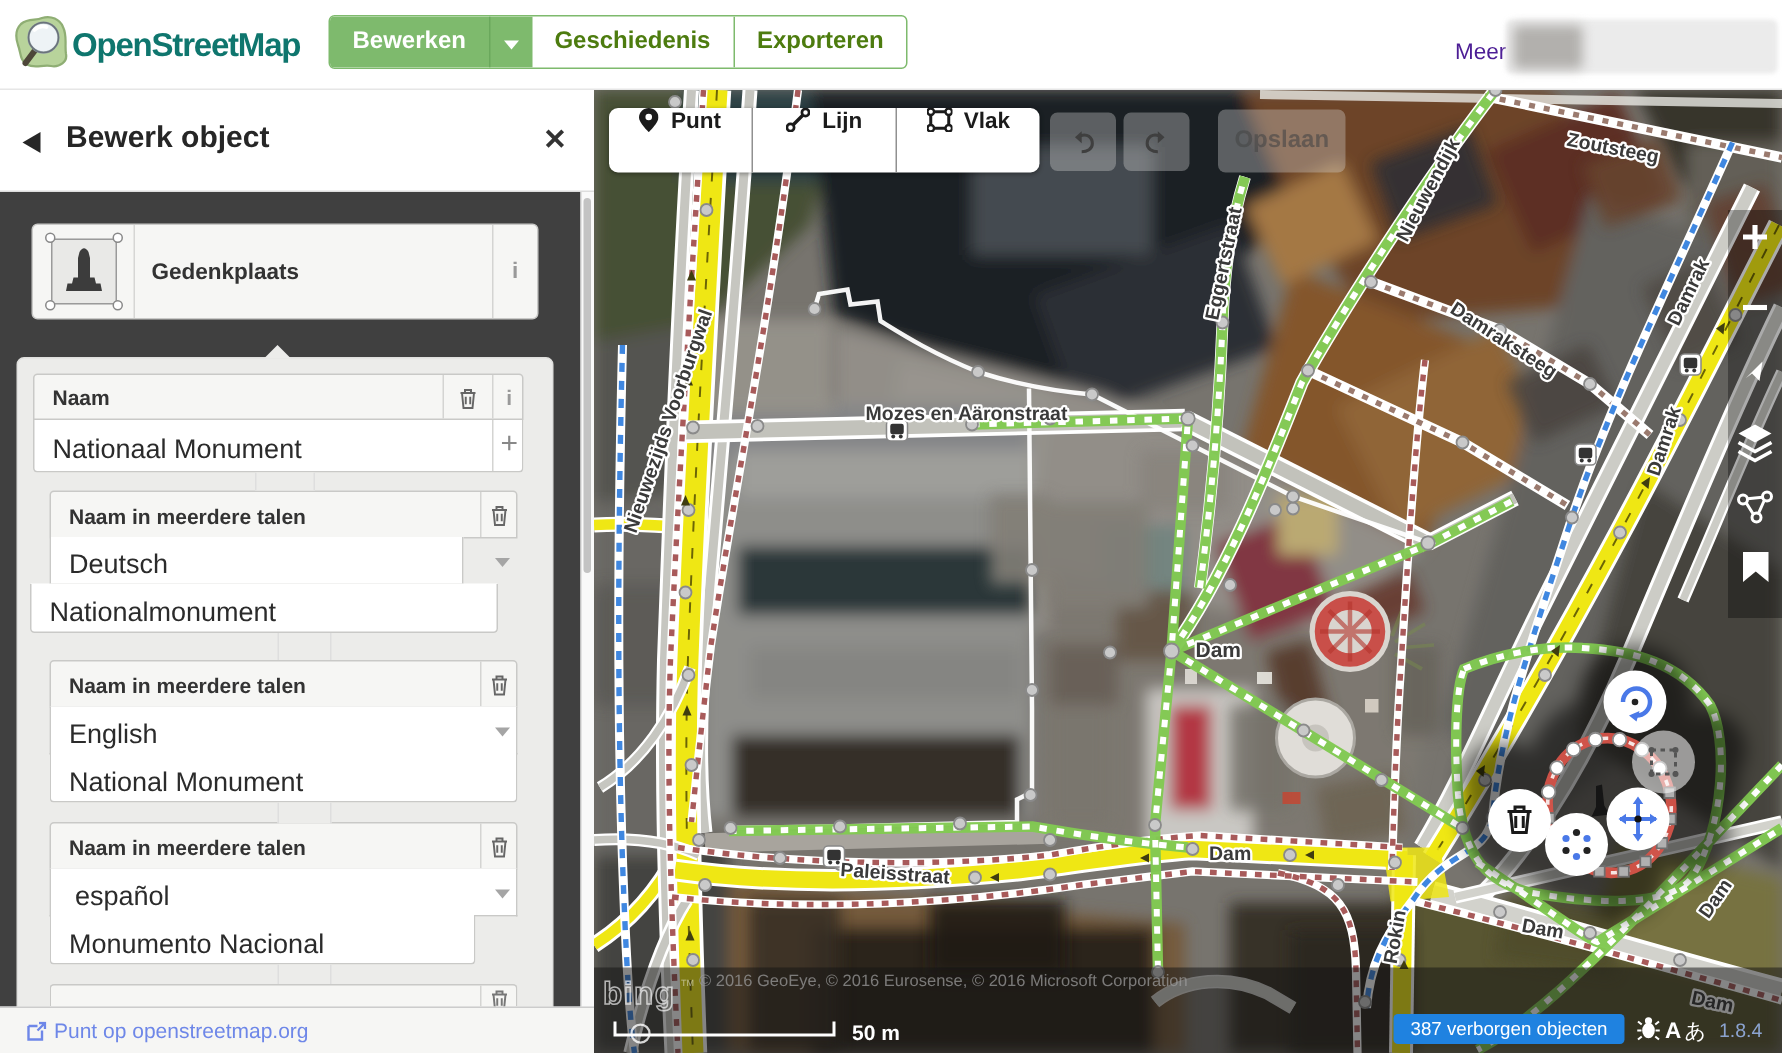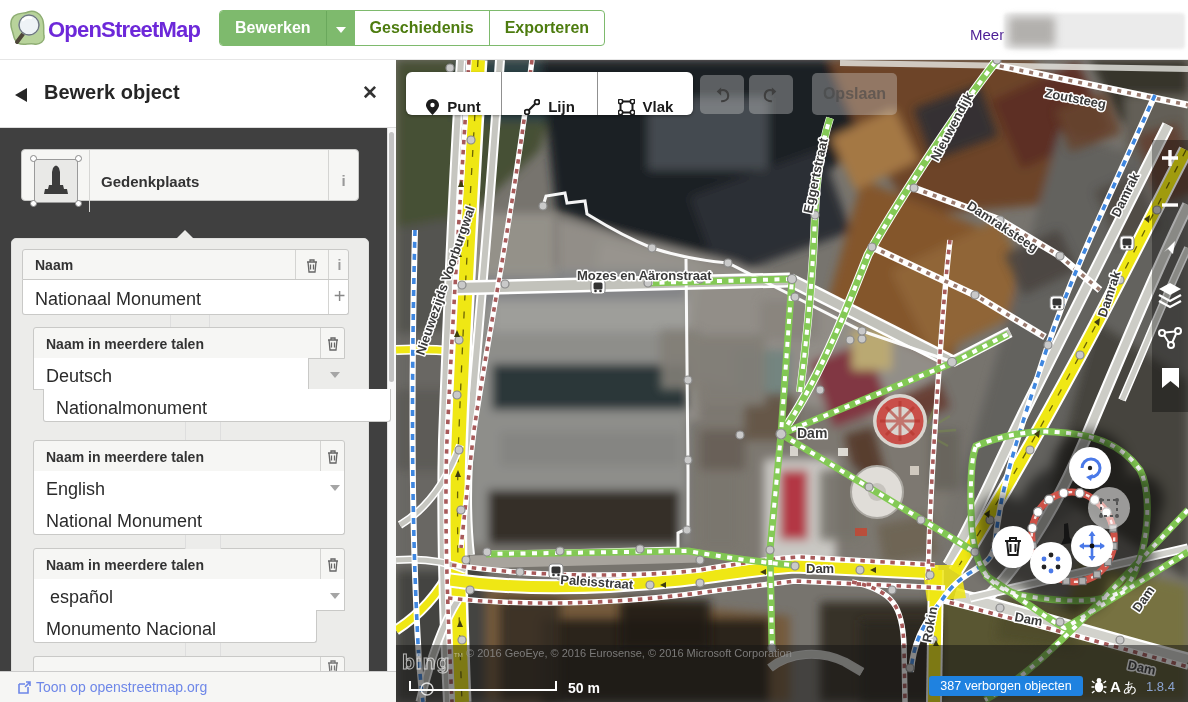--- a/index.html
+++ b/index.html
@@ -1,17 +1,17 @@
 <!DOCTYPE html>
 <html><head><meta charset="utf-8"><style>
 *{margin:0;padding:0;box-sizing:border-box}
 html,body{width:1188px;height:702px;overflow:hidden;font-family:"Liberation Sans",sans-serif;background:#fff;position:relative}
 .abs{position:absolute}
 #hdr{left:0;top:0;width:1188px;height:60px;background:#fff;border-bottom:1px solid #e6e6e6;z-index:30}
-.brand{left:48px;top:17px;font-size:22px;font-weight:bold;color:#6d28d9;letter-spacing:-.8px}
+.brand{left:48px;top:17px;font-size:22px;font-weight:bold;color:#0f766e;letter-spacing:-.8px}
 #tabs{left:219px;top:10px;height:36px;display:flex;border:1px solid #7eba6d;border-radius:4px;overflow:hidden;background:#fff;z-index:31}
 .tab{line-height:34px;font-size:16px;font-weight:bold;color:#4d7c0f;padding:0 15px}
 .tab.g{background:#7eba6d;color:#fff}
 .tab.car{background:#7eba6d;padding:0;width:28px;border-left:1px solid #6aa85c;position:relative}
 .tab.car i{position:absolute;left:9px;top:16px;border-left:5px solid transparent;border-right:5px solid transparent;border-top:6px solid #fff}
 .tab.b{border-left:1px solid #7eba6d}
 #meer{left:970px;top:26px;font-size:15px;color:#4c1d95}
 #meer i{display:inline-block;border-left:4px solid transparent;border-right:4px solid transparent;border-top:5px solid #aaa;margin-left:4px;margin-bottom:2px}
 #ublur{left:1004px;top:13px;width:181px;height:36px;border-radius:4px;background:#ebebeb;filter:blur(1.5px)}
 #uava{left:1009px;top:17px;width:46px;height:29px;border-radius:3px;background:#b2b0ad;filter:blur(4px)}
@@ -28,21 +28,21 @@
 .val{font-size:18px;color:#2b2b2b}
 .cell{position:absolute;top:0;bottom:0;border-left:1px solid #d4d4d2;text-align:center}
 .conn{background:#ececea;border:1px solid #dedede;border-top:none;border-bottom:none;z-index:3}
 .caret{position:absolute;width:0;height:0;border-left:5px solid transparent;border-right:5px solid transparent;border-top:6px solid #a5a5a5}
 #sbf{left:0;top:611px;width:396px;height:31px;background:#f6f6f4;border-top:1px solid #ccc;z-index:5}
 #sbf a{position:absolute;left:36px;top:7px;font-size:14px;color:#6e87e8;text-decoration:none}
 #sbscroll{left:387px;top:68px;width:9px;height:574px;background:#f9f9f9;border-left:1px solid #e2e2e2}
 #sbthumb{left:389px;top:72px;width:5px;height:250px;background:#c3c3c3;border-radius:3px}
 #map{left:396px;top:60px;width:792px;height:642px;background:#8f8c88;z-index:1;overflow:hidden}
 #mtb{left:406px;top:72px;width:287px;height:43px;background:#fff;border-radius:6px;display:flex;z-index:10;box-shadow:0 1px 3px rgba(0,0,0,.35)}
-.mbtn{flex:1;display:flex;align-items:flex-end;justify-content:center;gap:8px;font-size:15px;font-weight:bold;color:#1b1b1b}
+.mbtn{flex:1;display:flex;align-items:flex-start;justify-content:center;gap:8px;font-size:15px;font-weight:bold;color:#1b1b1b}
 .mbtn+.mbtn{border-left:1px solid #909090}
 .ghost{background:rgba(215,215,215,.35);border-radius:5px;z-index:10;display:flex;align-items:center;justify-content:center}
 #mbot{left:396px;top:645px;width:792px;height:57px;background:rgba(22,22,22,.52);z-index:11}
 #badge{left:929px;top:676px;width:154px;height:20px;background:#1f82e0;border-radius:3px;color:#fff;font-size:12.5px;text-align:center;line-height:20px;z-index:12}
 #ver{left:1146px;top:679px;font-size:13px;color:#8ba3cf;z-index:12}
 svg text{font-family:"Liberation Sans",sans-serif}
 </style></head><body>
 <div id="hdr" class="abs">
  <svg class="abs" style="left:10px;top:10px" width="36" height="38" viewBox="0 0 36 38">
   <path d="M4,6 C9,2 14,4 18,2 C24,0 30,3 32,8 C35,14 33,20 34,26 C35,31 30,35 24,34 C18,33 13,36 8,33 C3,30 4,25 2,20 C0,14 1,9 4,6 Z" fill="#b8d39b" stroke="#8fae74" stroke-width="1.5"></path>
@@ -64,21 +64,21 @@
  <div id="ublur" class="abs"></div>
     <div id="uava" class="abs"></div>
 </div>
 <div id="sb" class="abs">
  <div id="sbh" class="abs">
       <span class="tri abs"></span>
       <span class="t abs">Bewerk object</span>
       <span class="x abs">✕</span>
     </div>
  <div class="wrap abs"></div>
- <div class="box abs" style="left:21px;top:89px;width:338px;height:52px;border-radius:4px">
+ <div class="box abs" style="left:21px;top:89px;width:338px;height:64px;border-radius:4px">
    <div class="abs" style="left:0;top:0;width:68px;height:62px;border-right:1px solid #d6d6d4"></div>
    <div class="abs" style="left:12px;top:9px;width:44px;height:44px;background:#e9e9e7;border:1px solid #9a9a9a">
      <svg width="42" height="42" viewBox="0 0 42 42">
           <path d="M18,8 L24,8 L25,12 L25,25 L17,25 L17,12 Z M14,25 L28,25 L29,29 L13,29 Z M10,29 L32,29 L33,34 L9,34 Z" fill="#3c3c3c"></path>
           <path d="M18,8 Q21,3 24,8 Z" fill="#3c3c3c"></path>
         </svg>
    </div>
    <span class="abs" style="left:8px;top:5px;width:7px;height:7px;border-radius:50%;background:#fff;border:1px solid #888"></span>
    <span class="abs" style="left:53px;top:5px;width:7px;height:7px;border-radius:50%;background:#fff;border:1px solid #888"></span>
    <span class="abs" style="left:8px;top:50px;width:7px;height:7px;border-radius:50%;background:#fff;border:1px solid #888"></span>
@@ -101,21 +101,21 @@
  <div class="box abs" style="left:33px;top:267px;width:312px;height:32px;border-radius:3px 3px 0 0">
    <span class="abs lbl" style="left:12px;top:8px">Naam in meerdere talen</span>
    <div class="cell" style="left:286px;width:25px"><svg width="14" height="15" style="margin-top:8px" viewBox="0 0 14 15">
           <path d="M2,4 h10 M5,4 v-2 h4 v2 M3,4 l1,10 h6 l1,-10 M5.5,6.5 v5 M8.5,6.5 v5" stroke="#666" stroke-width="1.3" fill="none"></path>
         </svg></div>
  </div>
  <div class="box white abs" style="left:33px;top:298px;width:276px;height:32px;border-top:none">
    <span class="abs val" style="left:12px;top:8px">Deutsch</span>
       <i class="caret" style="left:296px;top:14px"></i>
  </div>
- <div class="box white abs" style="left:43px;top:329px;width:348px;height:33px;border-top:none;border-radius:0 0 3px 3px">
+ <div class="box white abs" style="left:20px;top:329px;width:312px;height:33px;border-top:none;border-radius:0 0 3px 3px">
    <span class="abs val" style="left:12px;top:9px">Nationalmonument</span>
  </div>
  <div class="conn abs" style="left:185px;top:362px;width:36px;height:18px"></div>
  <div class="box abs" style="left:33px;top:380px;width:312px;height:32px;border-radius:3px 3px 0 0">
    <span class="abs lbl" style="left:12px;top:8px">Naam in meerdere talen</span>
    <div class="cell" style="left:286px;width:25px"><svg width="14" height="15" style="margin-top:8px" viewBox="0 0 14 15">
           <path d="M2,4 h10 M5,4 v-2 h4 v2 M3,4 l1,10 h6 l1,-10 M5.5,6.5 v5 M8.5,6.5 v5" stroke="#666" stroke-width="1.3" fill="none"></path>
         </svg></div>
  </div>
  <div class="box white abs" style="left:33px;top:411px;width:312px;height:32px;border-top:none">
@@ -143,21 +143,21 @@
  <div class="box abs" style="left:33px;top:596px;width:312px;height:15px;border-radius:3px 3px 0 0;border-bottom:none">
    <div class="cell" style="left:286px;width:25px"><svg width="14" height="13" style="margin-top:2px" viewBox="0 0 14 13">
           <path d="M2,4 h10 M5,4 v-2 h4 v2 M3,4 l1,10 h6 l1,-10 M5.5,6.5 v5 M8.5,6.5 v5" stroke="#777" stroke-width="1.3" fill="none"></path>
         </svg></div>
  </div>
  <div id="sbf" class="abs">
    <svg class="abs" style="left:18px;top:9px" width="13" height="13" viewBox="0 0 13 13">
         <path d="M1,3 h6 M1,3 v9 h9 v-6" stroke="#6e87e8" stroke-width="1.6" fill="none"></path>
         <path d="M7,6 L12,1 M8,1 h4 v4" stroke="#6e87e8" stroke-width="1.6" fill="none"></path>
       </svg>
-   <a>Toon op openstreetmap.org</a>
+   <a>Punt op openstreetmap.org</a>
  </div>
  <div id="sbscroll" class="abs"></div>
     <div id="sbthumb" class="abs"></div>
 </div>
 <div id="map" class="abs">
 <svg width="792" height="642" viewBox="396 60 792 642">
 <defs>
 <filter id="b" x="-20%" y="-20%" width="140%" height="140%">
           <feGaussianBlur stdDeviation="5"></feGaussianBlur>
         </filter>

